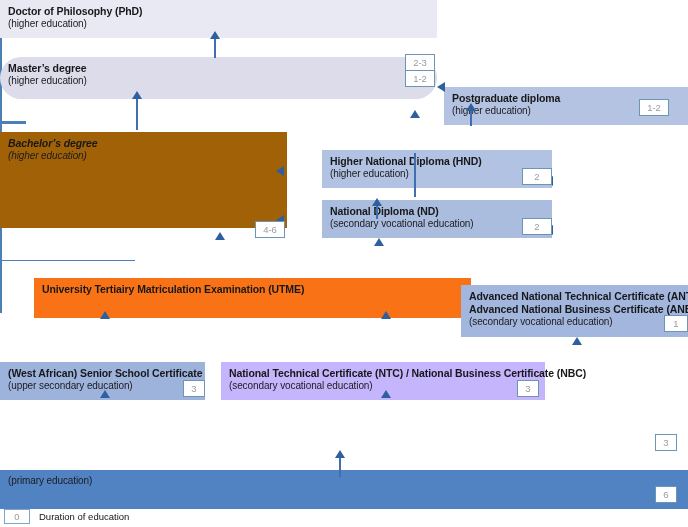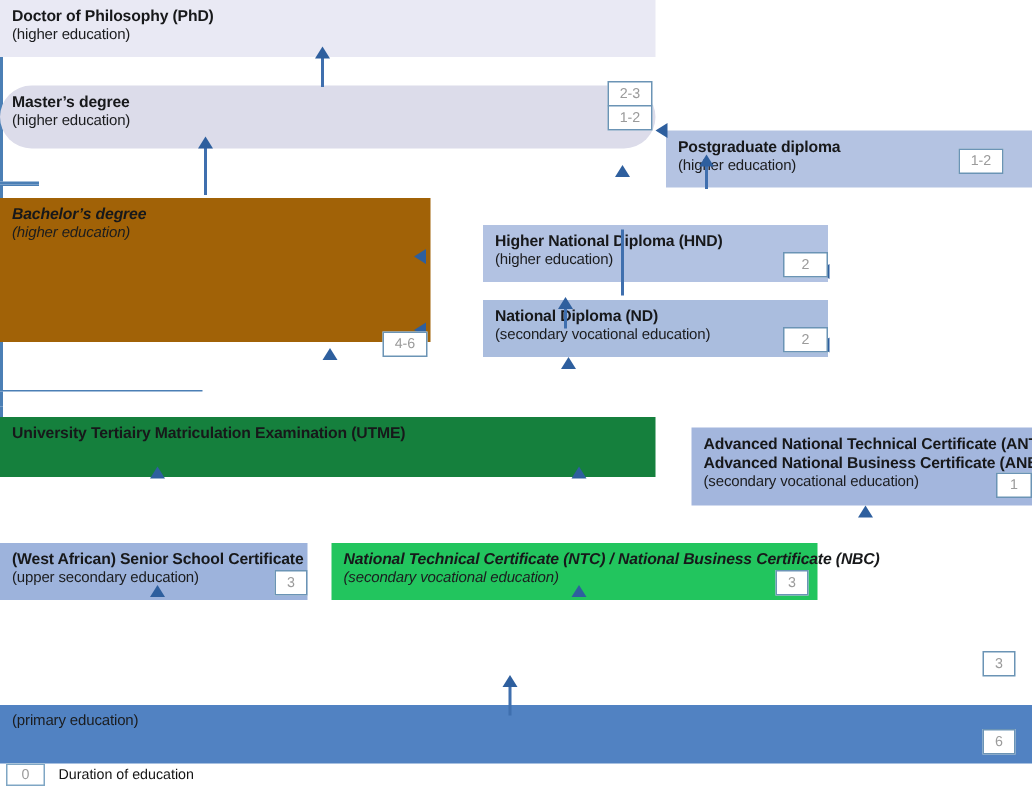--- a/index.html
+++ b/index.html
@@ -36,24 +36,24 @@
     white-space:nowrap;
   }
 
   
   .lvl-phd   { background:#e9e9f4; }
   .lvl-mast  { background:#dcdcea; }
   .lvl-pgd   { background:#b4c3e2; }
   .lvl-bach  { background:#a16207;font-style:italic; }
   .lvl-hnd   { background:#b2c2e2; }
   .lvl-nd    { background:#aabdde; }
-  .lvl-utme  { background:#15803d; }
+  .lvl-utme  { background:#f97316;margin-left:34px; }
   .lvl-antc  { background:#a3b6dd; }
   .lvl-wassc { background:#9db3dc; }
-  .lvl-ntc   { background:#22c55e;font-style:italic; }
+  .lvl-ntc   { background:#c4b5fd; }
   .lvl-bec   { background:#5b8bc9; }
   .lvl-fslc  { background:#5182c2; }
 
   
   .chip{
     position:absolute;
     box-sizing:border-box;
     background:#ffffff;
     border:1px solid #6b94b5;
     color:#9b9b9b;

